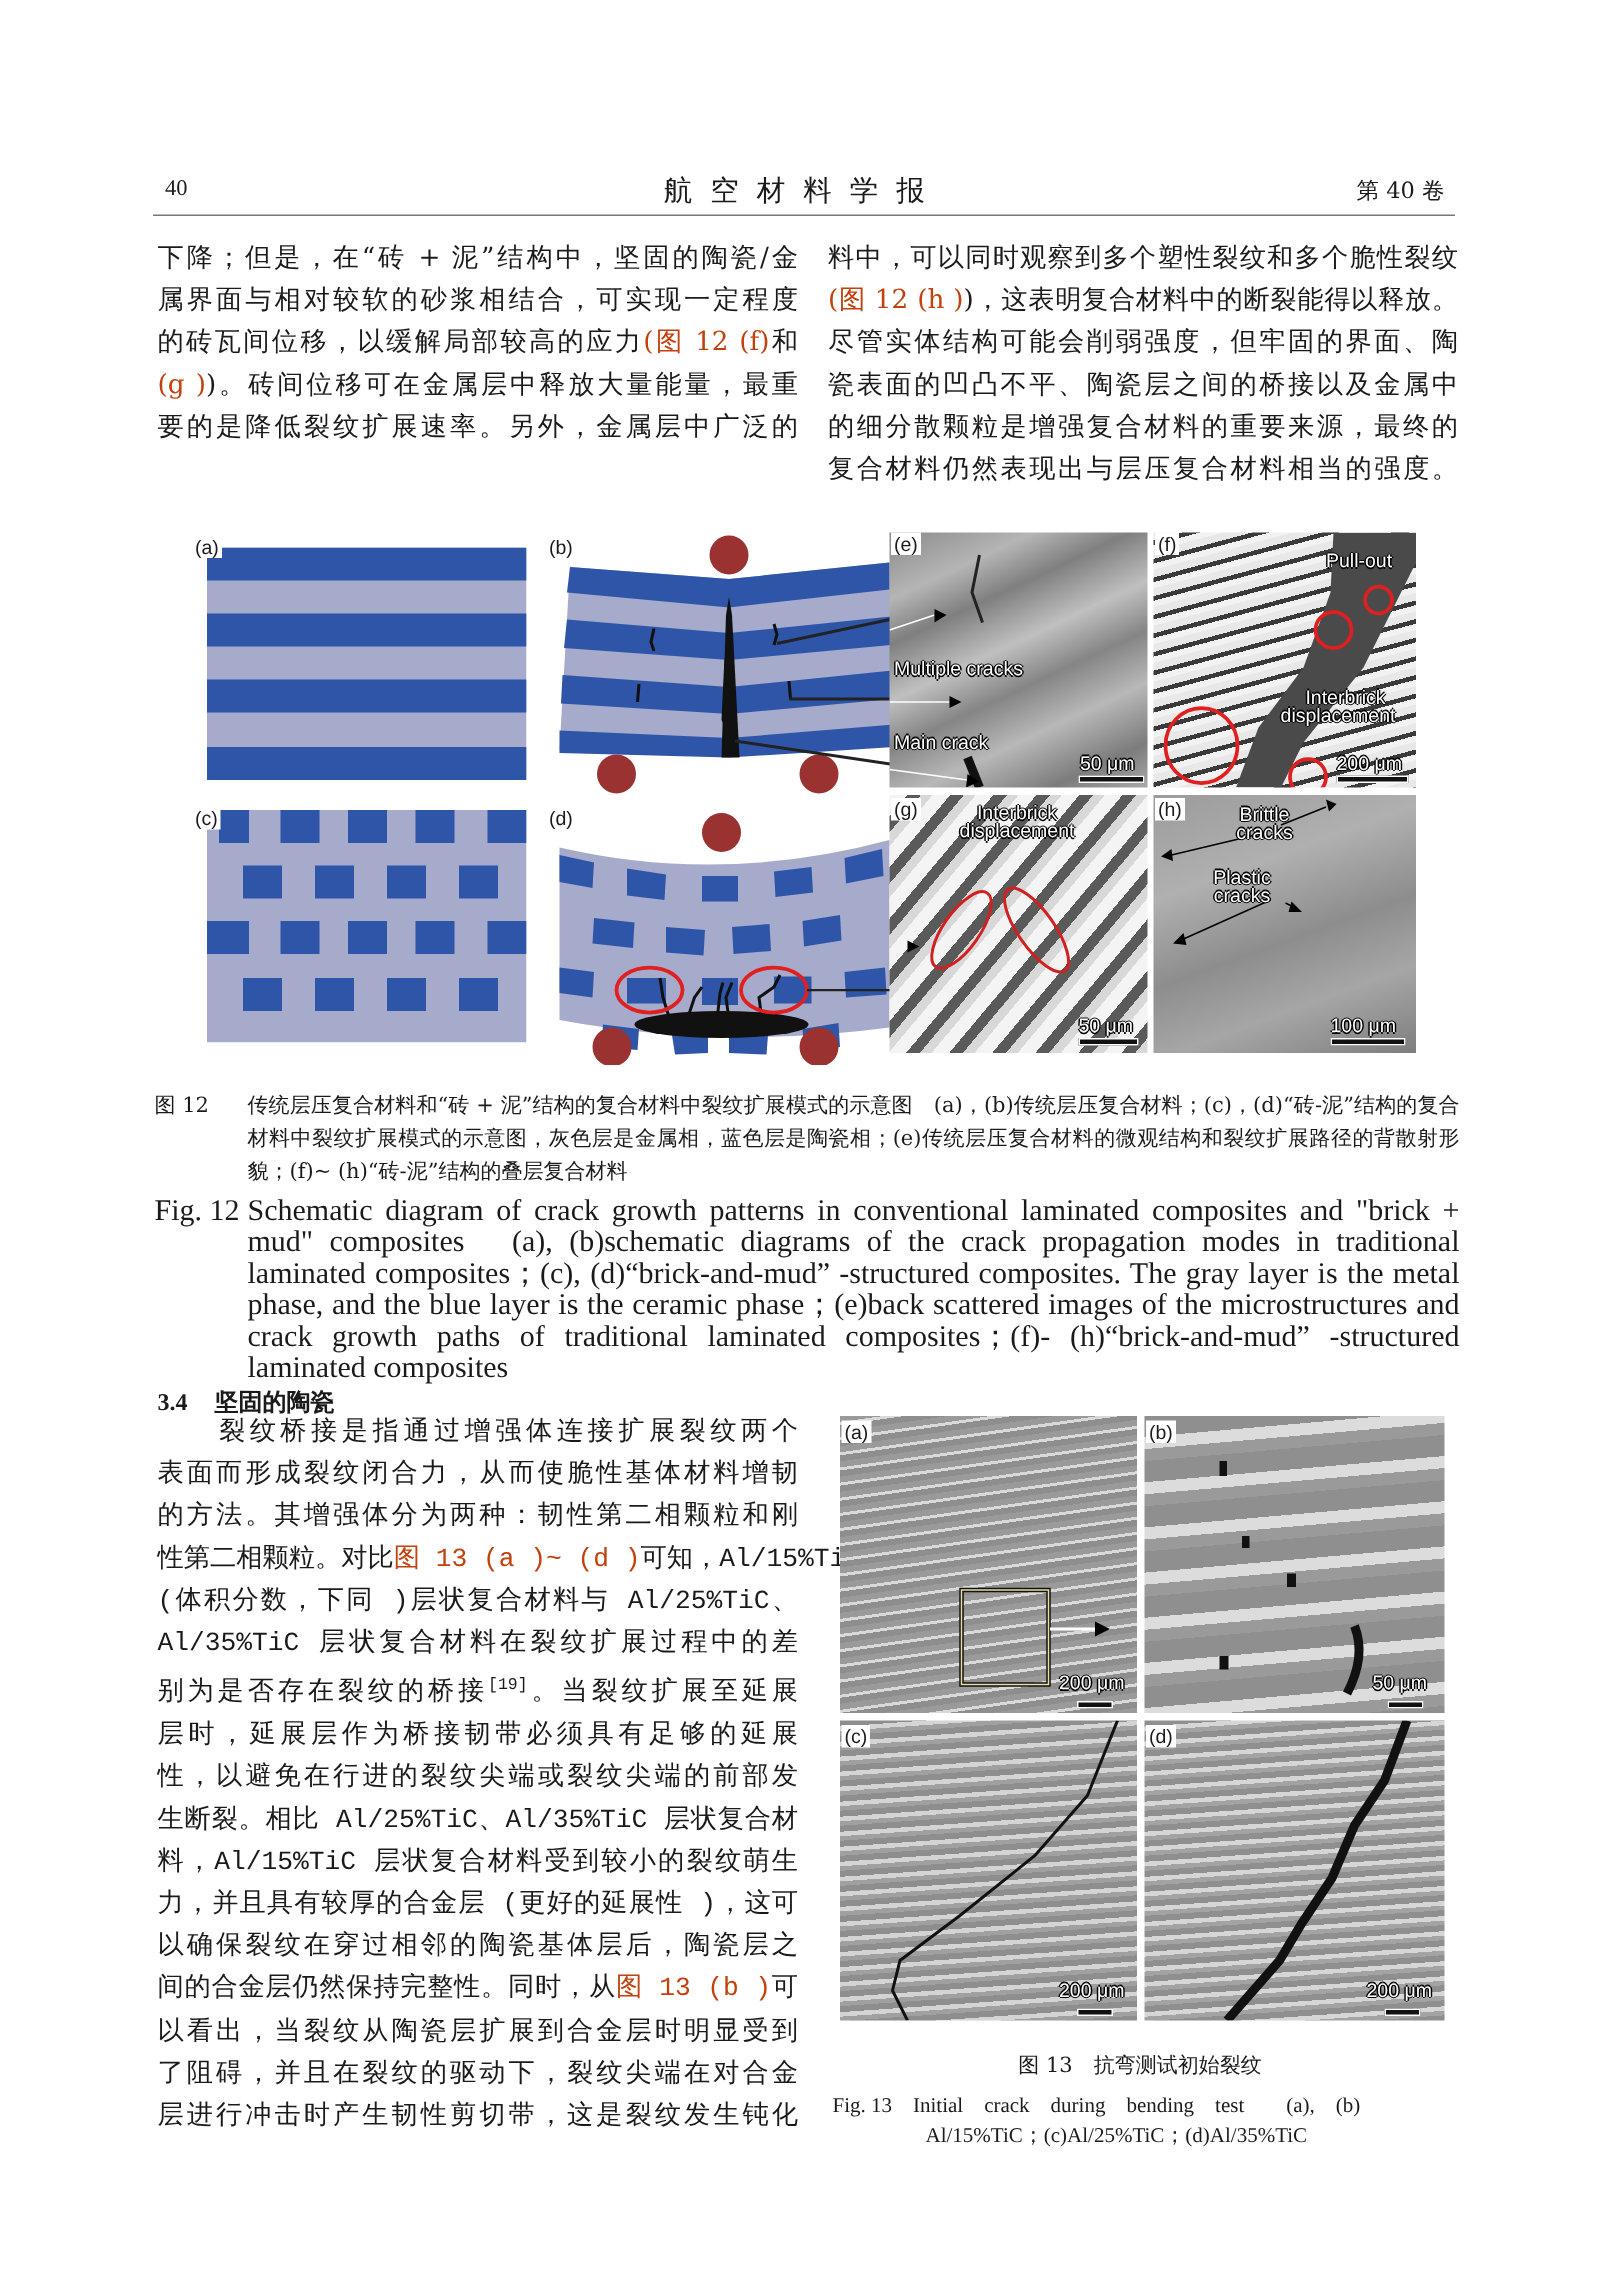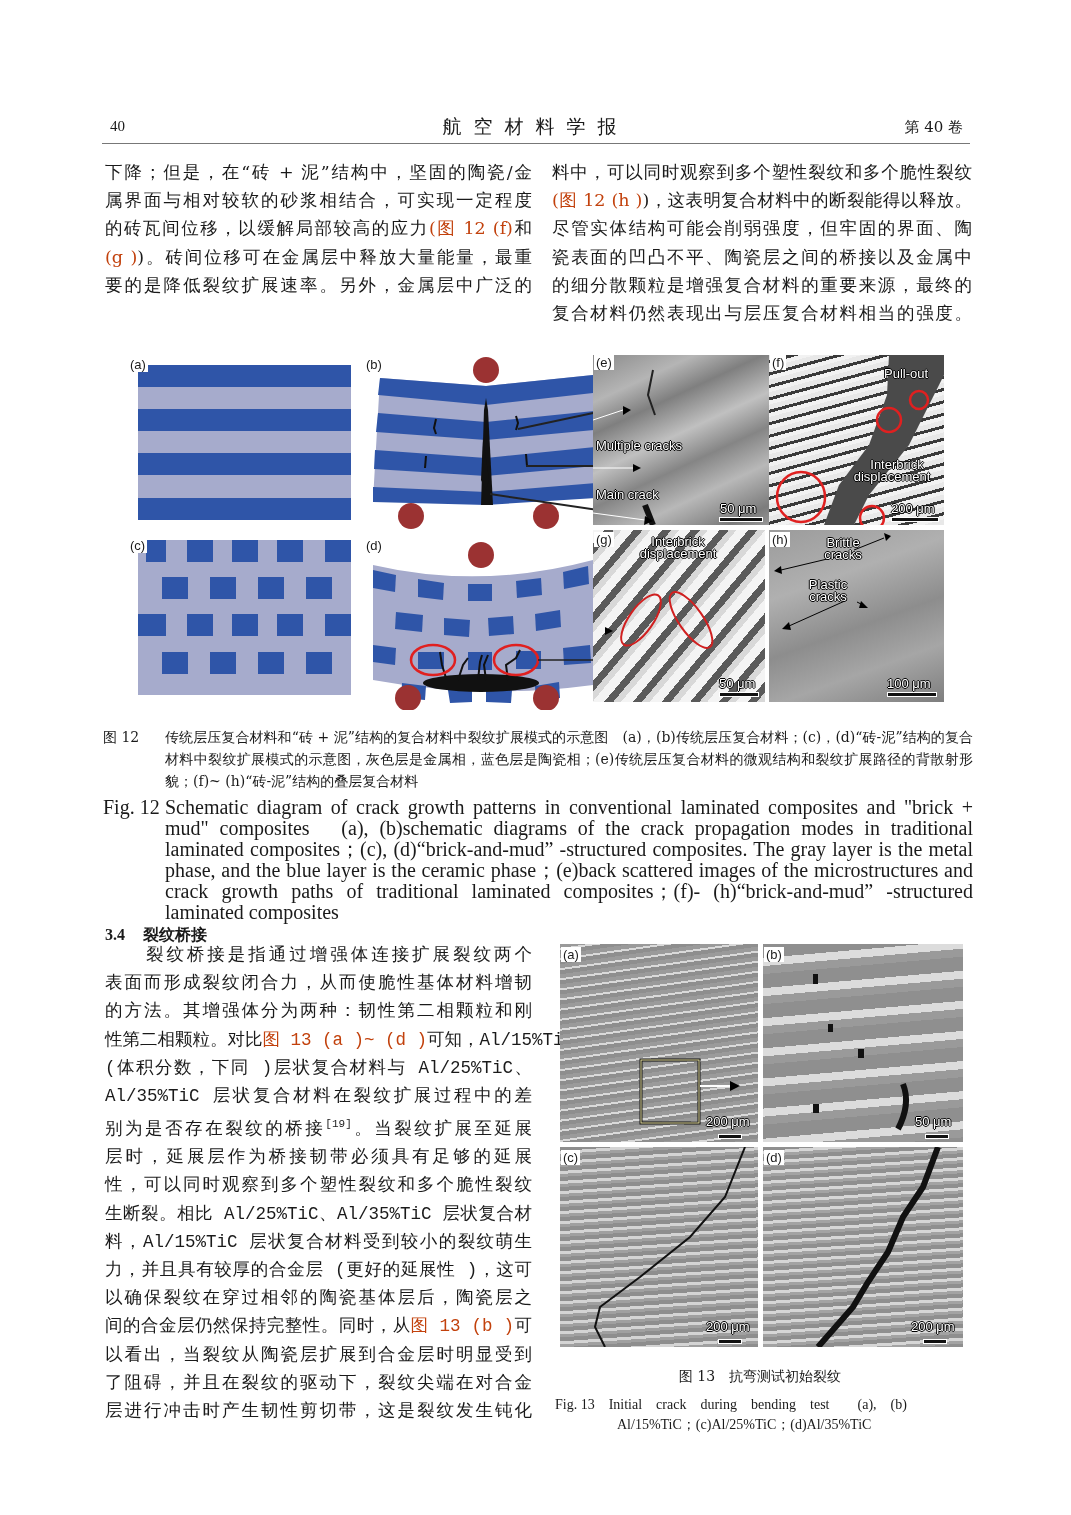--- a/index.html
+++ b/index.html
@@ -95,21 +95,21 @@
       <path d="M 158 104 L 159 116" stroke="#111" stroke-width="2" fill="none"></path>
       <circle cx="43" cy="166" r="13" fill="#9b3232"></circle>
       <circle cx="178" cy="166" r="13" fill="#9b3232"></circle>
       <line x1="150" y1="79" x2="230" y2="62" stroke="#222" stroke-width="2"></line>
       <line x1="158" y1="116" x2="230" y2="116" stroke="#222" stroke-width="2"></line>
       <line x1="122" y1="144" x2="230" y2="160" stroke="#222" stroke-width="2"></line>
     </svg>
   </div>
   <div class="panel-label" style="left:236px; top:7px;">(b)</div>
 
-  <div class="sem" style="left:465px; top:5px; width:172px; height:170px; background: linear-gradient(155deg,#8a8a8a 0%,#b5b5b5 18%,#7f7f7f 30%,#c0c0c0 45%,#858585 58%,#b8b8b8 72%,#7c7c7c 88%,#a9a9a9 100%); padding-left: 30px;">
+  <div class="sem" style="left:465px; top:5px; width:172px; height:170px; background: linear-gradient(155deg,#8a8a8a 0%,#b5b5b5 18%,#7f7f7f 30%,#c0c0c0 45%,#858585 58%,#b8b8b8 72%,#7c7c7c 88%,#a9a9a9 100%);">
     <svg width="172" height="170" style="position:absolute;left:0;top:0">
       <path d="M 60 15 L 55 40 L 62 60" stroke="#222" stroke-width="2" fill="none"></path>
       <path d="M 52 150 L 60 170" stroke="#111" stroke-width="6" fill="none"></path>
       <line x1="0" y1="65" x2="30" y2="55" stroke="#fff" stroke-width="1"></line>
       <polygon points="30,51 38,55 30,60" fill="#000"></polygon>
       <line x1="0" y1="113" x2="40" y2="113" stroke="#fff" stroke-width="1"></line>
       <polygon points="40,109 48,113 40,117" fill="#000"></polygon>
       <line x1="0" y1="158" x2="52" y2="165" stroke="#fff" stroke-width="1"></line>
       <polygon points="52,161 60,166 51,170" fill="#000"></polygon>
     </svg>
@@ -245,33 +245,33 @@
   </div>
 </div>
 <div class="abs cap" id="fig12-cap-en">
   <div class="cap-row">
     <span class="cap-num">Fig. 12</span>
     <span class="cap-body">Schematic diagram of crack growth patterns in conventional laminated composites and "brick + mud" composites　(a), (b)schematic diagrams of the crack propagation modes in traditional laminated composites；(c), (d)“brick-and-mud” -structured composites. The gray layer is the metal phase, and the blue layer is the ceramic phase；(e)back scattered images of the microstructures and crack growth paths of traditional laminated composites；(f)- (h)“brick-and-mud” -structured laminated composites</span>
   </div>
 </div>
 
 <div class="abs" id="sec-heading">
-  <span class="num">3.4</span><span>裂纹桥接</span>
+  <span class="num">3.4</span><span>坚固的陶瓷</span>
 </div>
 
 <div class="abs para" id="col1-bottom">
     <span class="line">　　裂纹桥接是指通过增强体连接扩展裂纹两个</span>
     <span class="line">表面而形成裂纹闭合力，从而使脆性基体材料增韧</span>
     <span class="line">的方法。其增强体分为两种：韧性第二相颗粒和刚</span>
     <span class="line"><span>性第二相颗粒。对比</span><span class="link">图 13 (a )~ (d )</span><span>可知，Al/15%TiC</span></span>
     <span class="line">(体积分数，下同 )层状复合材料与 Al/25%TiC、</span>
     <span class="line">Al/35%TiC 层状复合材料在裂纹扩展过程中的差</span>
     <span class="line"><span>别为是否存在裂纹的桥接</span><sup style="font-size: 11px;">[19]</sup><span>。当裂纹扩展至延展</span></span>
     <span class="line">层时，延展层作为桥接韧带必须具有足够的延展</span>
-    <span class="line">性，可以同时观察到多个塑性裂纹和多个脆性裂纹</span>
+    <span class="line">性，以避免在行进的裂纹尖端或裂纹尖端的前部发</span>
     <span class="line">生断裂。相比 Al/25%TiC、Al/35%TiC 层状复合材</span>
     <span class="line">料，Al/15%TiC 层状复合材料受到较小的裂纹萌生</span>
     <span class="line">力，并且具有较厚的合金层 (更好的延展性 )，这可</span>
     <span class="line">以确保裂纹在穿过相邻的陶瓷基体层后，陶瓷层之</span>
     <span class="line"><span>间的合金层仍然保持完整性。同时，从</span><span class="link">图 13 (b )</span><span>可</span></span>
     <span class="line">以看出，当裂纹从陶瓷层扩展到合金层时明显受到</span>
     <span class="line">了阻碍，并且在裂纹的驱动下，裂纹尖端在对合金</span>
     <span class="line">层进行冲击时产生韧性剪切带，这是裂纹发生钝化</span>
   </div>
 

